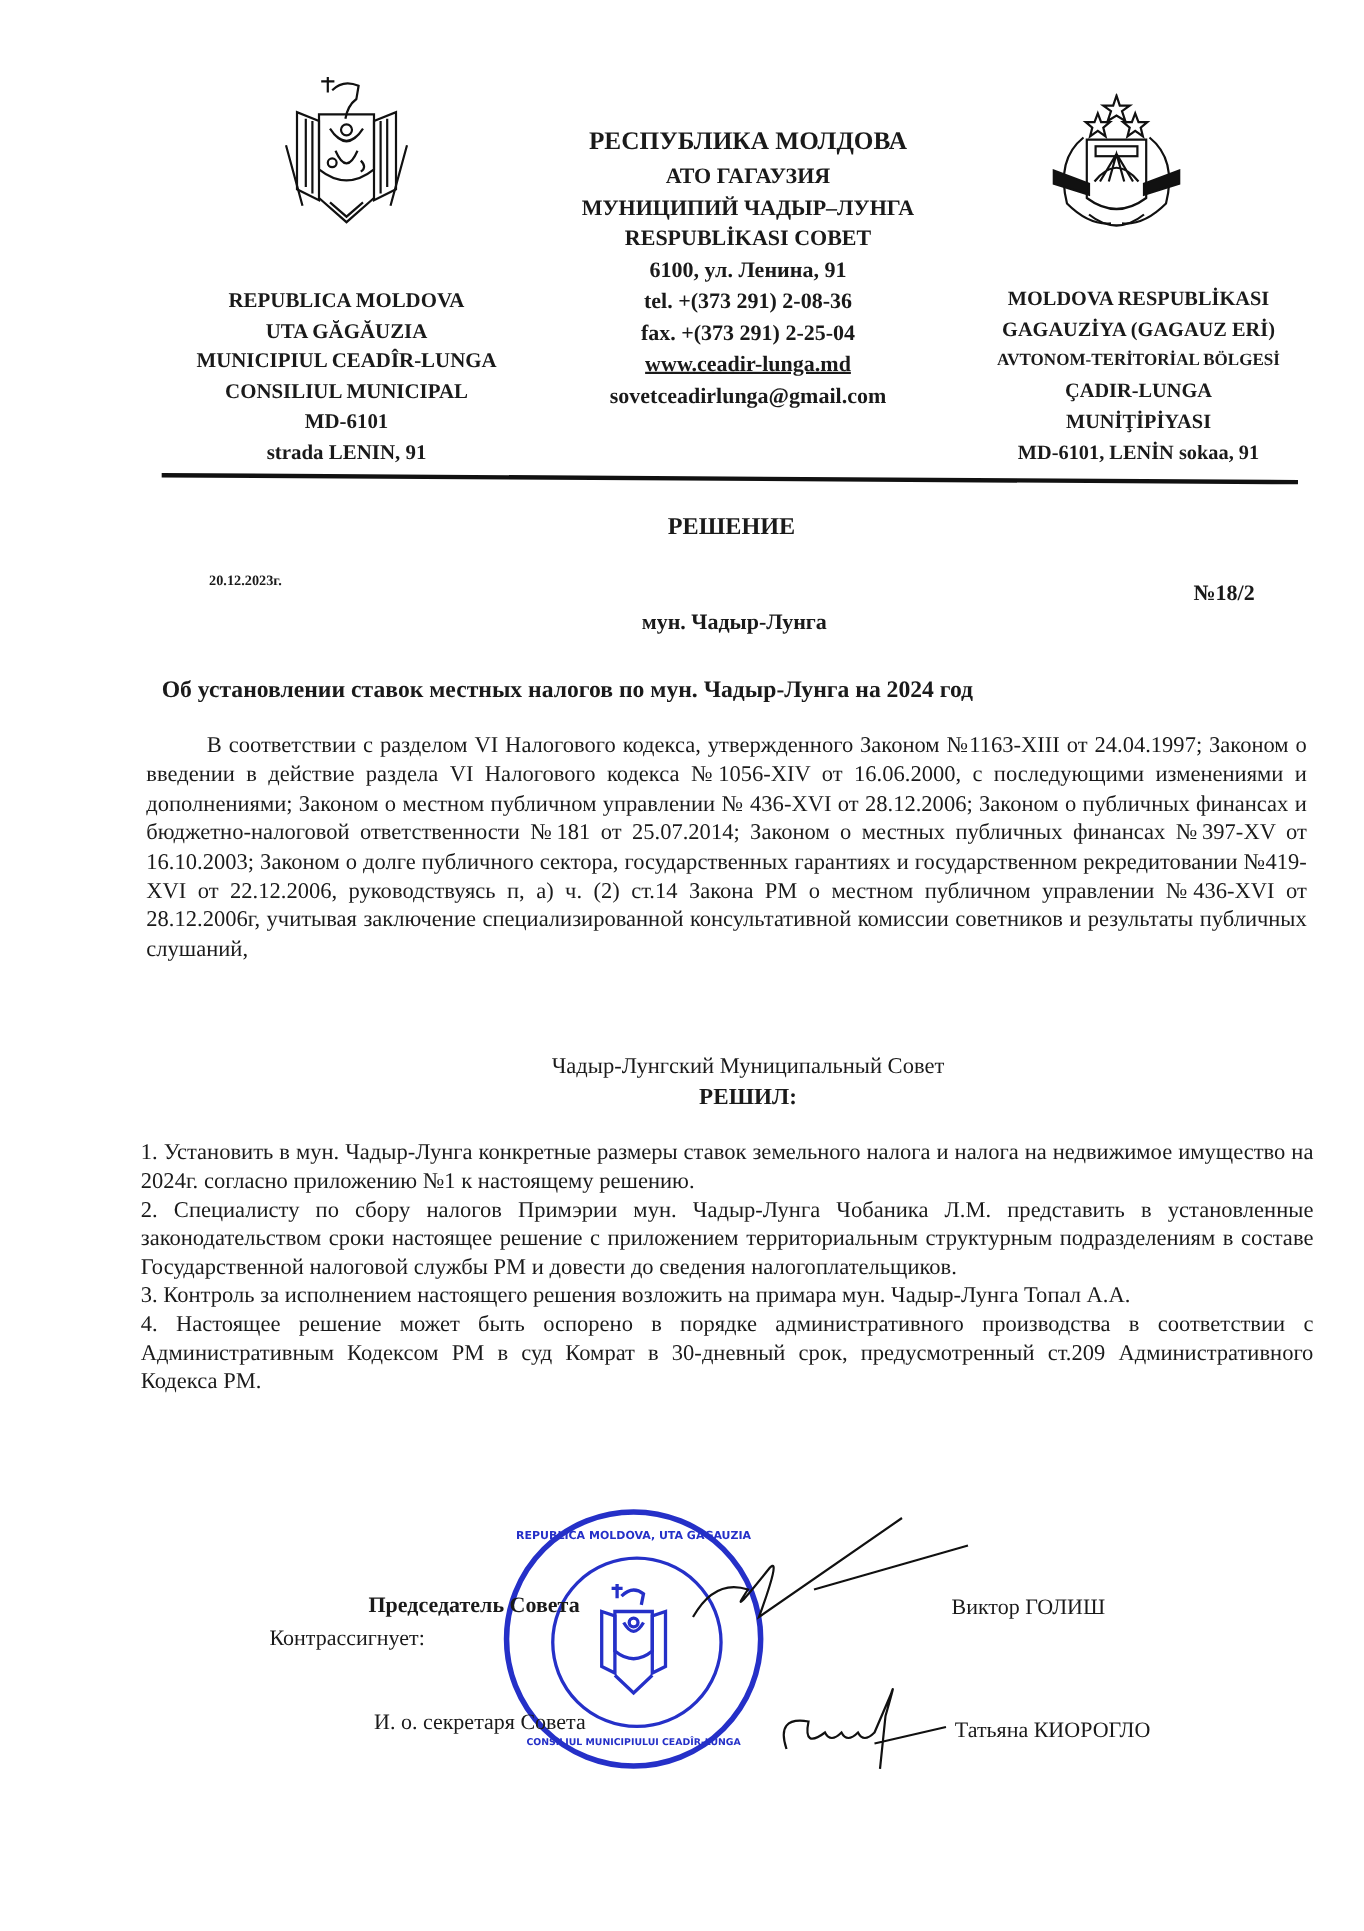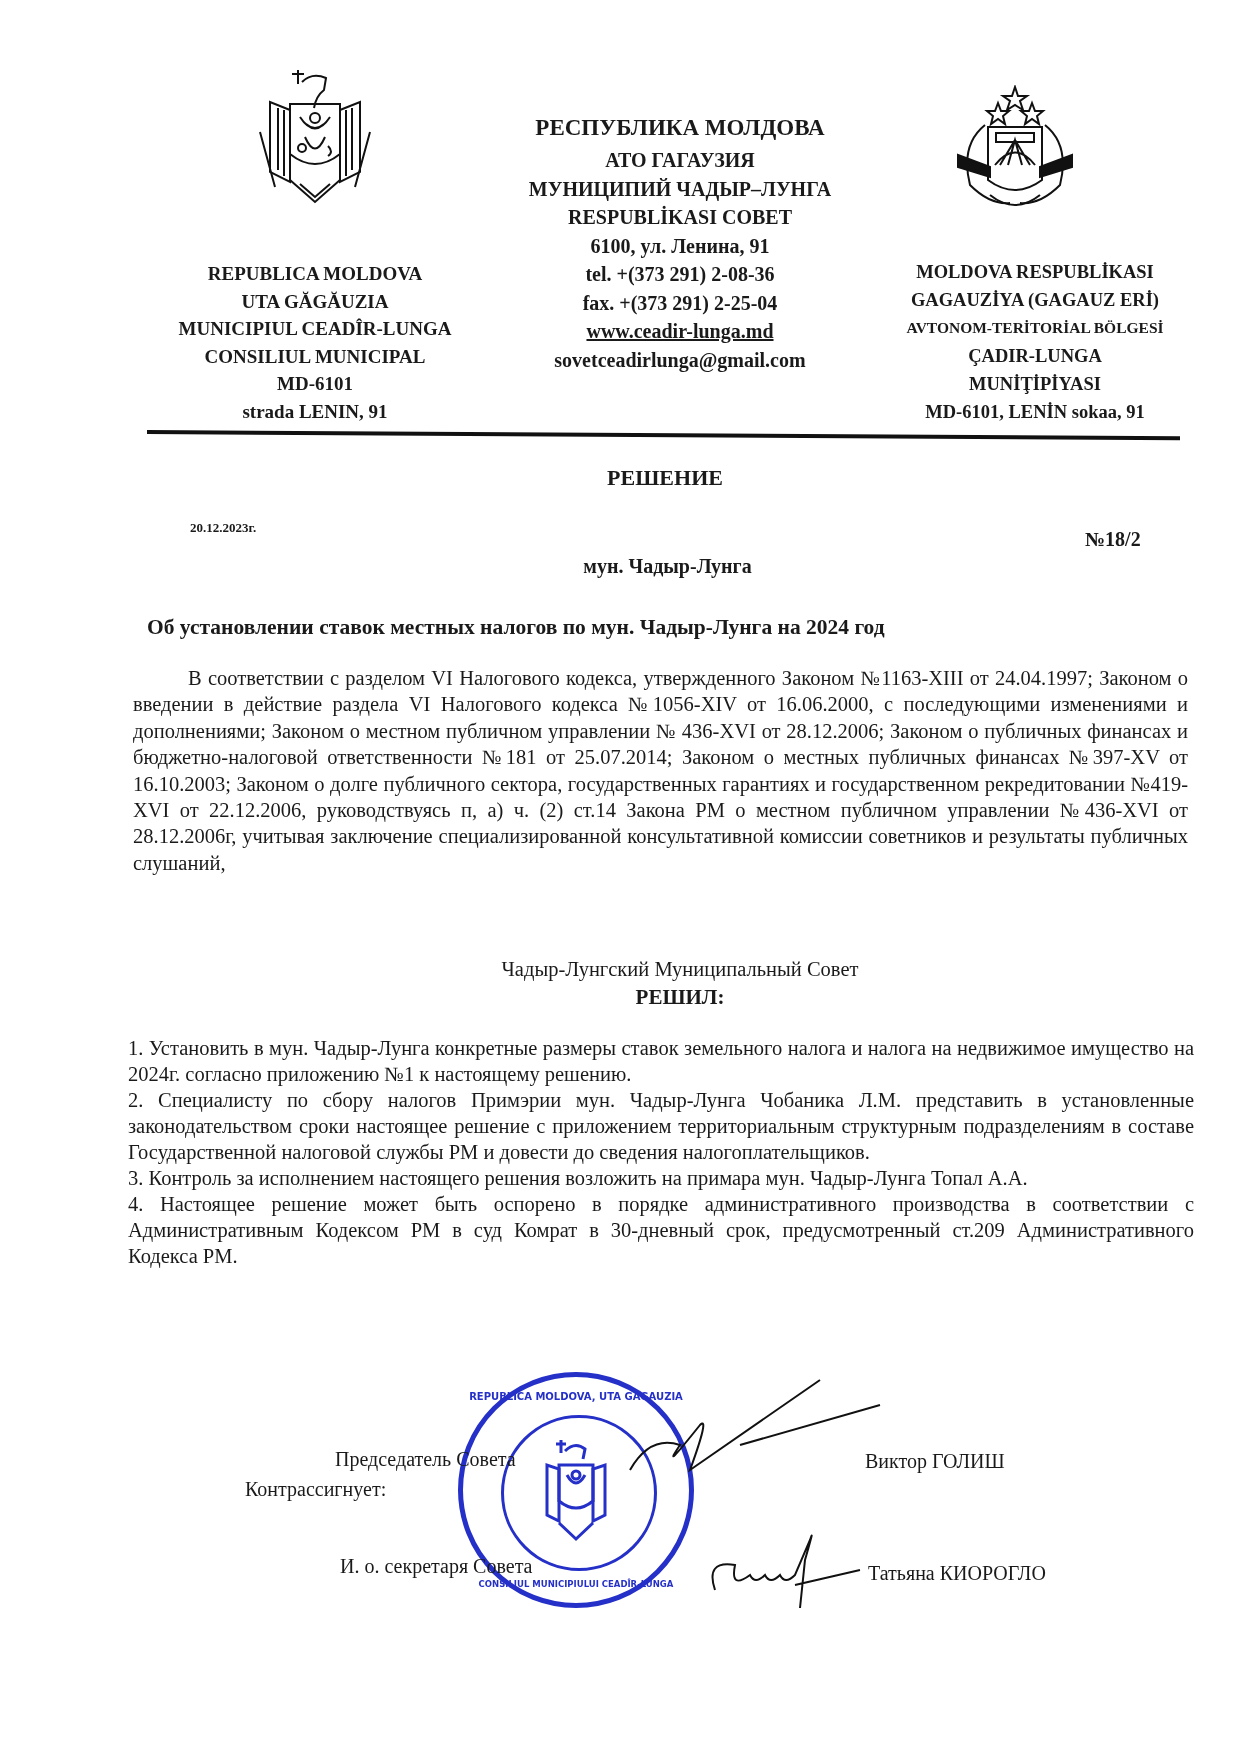--- a/index.html
+++ b/index.html
@@ -135,21 +135,21 @@
         <path d="M6 30 L6 80 L18 86 L18 34 Z M64 30 L64 80 L52 86 L52 34 Z"></path>
         <path d="M18 30 L52 30 L52 66 Q35 80 18 66 Z"></path>
         <path d="M26 40 Q35 56 44 40"></path>
         <circle cx="35" cy="40" r="4"></circle>
         <path d="M18 88 L35 104 L52 88"></path>
       </g>
     </svg>
   </div>
 </div>
 
-<div class="abs sig-label" style="left:335px;top:1448px;">Председатель Совета</div>
+<div class="abs sig-label" style="left:335px;top:1448px;font-weight:bold;">Председатель Совета</div>
 <div class="abs sig-name" style="left:865px;top:1450px;">Виктор ГОЛИШ</div>
 <div class="abs sig-label" style="left:245px;top:1478px;">Контрассигнует:</div>
 <div class="abs sig-label" style="left:340px;top:1555px;">И. о. секретаря Совета</div>
 <div class="abs sig-name" style="left:868px;top:1562px;text-align:right;">Татьяна КИОРОГЛО</div>
 
 <div class="abs" style="left:620px;top:1375px;width:280px;height:110px;">
   <svg width="280" height="110" viewBox="0 0 280 110">
     <path d="M10 95 Q30 60 60 70 Q40 100 80 50 Q90 40 70 95 L200 5 M120 70 L260 30" fill="none" stroke="#111" stroke-width="2"></path>
   </svg>
 </div>

